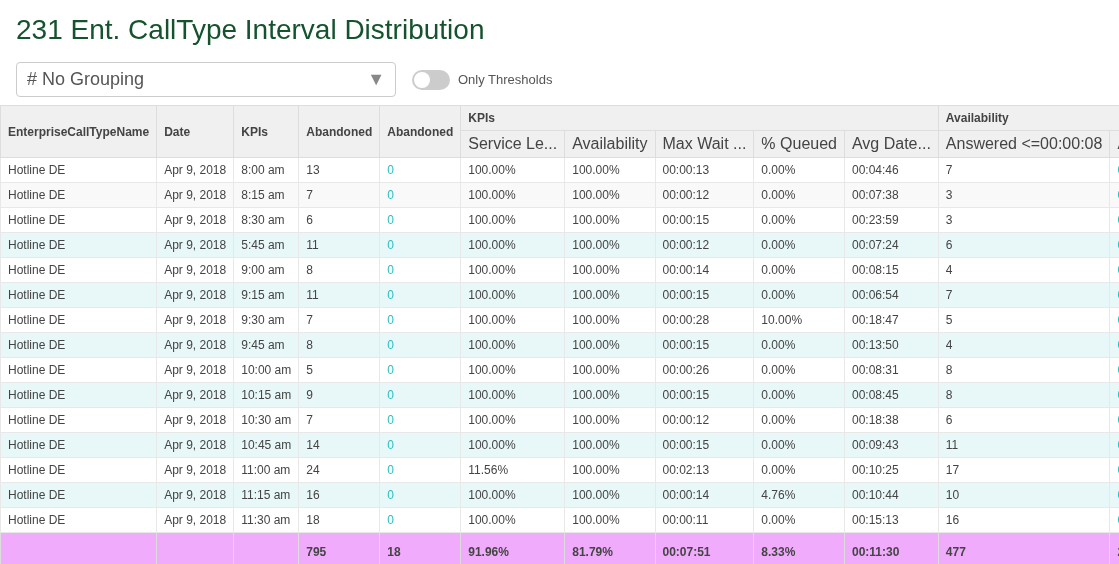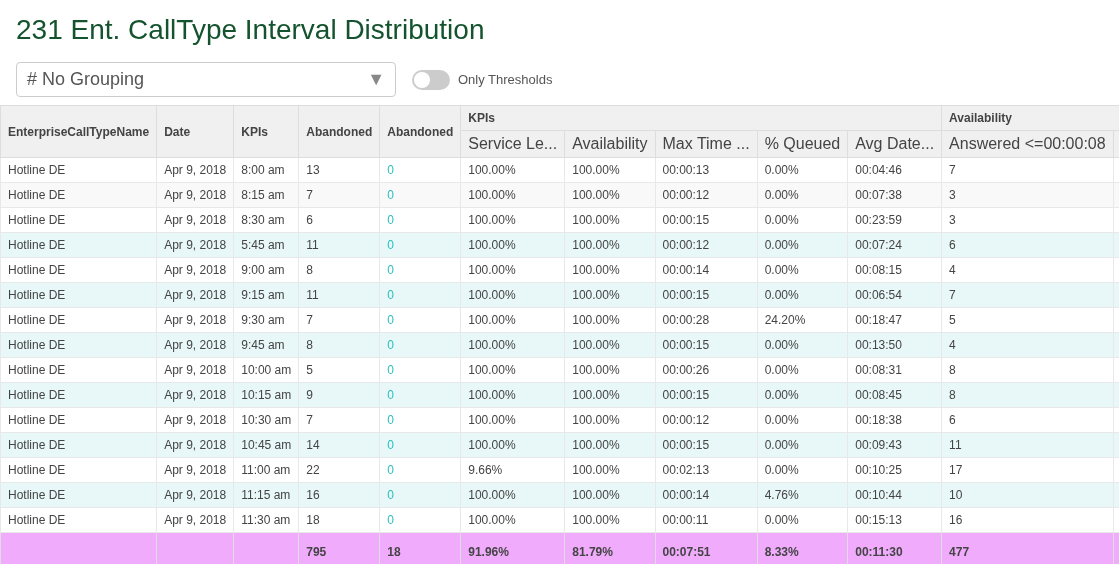--- a/index.html
+++ b/index.html
@@ -165,21 +165,21 @@
         <th rowspan="2">Date</th>
         <th rowspan="2">KPIs</th>
         <th rowspan="2">Abandoned</th>
         <th rowspan="2">Abandoned</th>
         <th colspan="5">KPIs</th>
         <th colspan="2">Availability</th>
       </tr>
       <tr class="header-sub">
         <th>Service Le...</th>
         <th>Availability</th>
-        <th>Max Time ...</th>
+        <th>Max Wait ...</th>
         <th>% Queued</th>
         <th>Avg Date...</th>
         <th>Answered &lt;=00:00:08</th>
         <th>Abandoned &lt;=00:00:08</th>
       </tr>
     </thead>
     <tbody id="table-body">
     <tr>
           <td>Hotline DE</td>
           <td>Apr 9, 2018</td>
@@ -266,21 +266,21 @@
         </tr>
         <tr>
           <td>Hotline DE</td>
           <td>Apr 9, 2018</td>
           <td>9:30 am</td>
           <td>7</td>
           <td class="cyan">0</td>
           <td>100.00%</td>
           <td>100.00%</td>
           <td>00:00:28</td>
-          <td>24.20%</td>
+          <td>10.00%</td>
           <td>00:18:47</td>
           <td>5</td>
           <td class="cyan">0</td>
         </tr>
         <tr class="highlight">
           <td>Hotline DE</td>
           <td>Apr 9, 2018</td>
           <td>9:45 am</td>
           <td>8</td>
           <td class="cyan">0</td>
@@ -345,23 +345,23 @@
           <td>00:00:15</td>
           <td>0.00%</td>
           <td>00:09:43</td>
           <td>11</td>
           <td class="cyan">0</td>
         </tr>
         <tr>
           <td>Hotline DE</td>
           <td>Apr 9, 2018</td>
           <td>11:00 am</td>
-          <td>22</td>
-          <td class="cyan">0</td>
-          <td>9.66%</td>
+          <td>24</td>
+          <td class="cyan">0</td>
+          <td>11.56%</td>
           <td>100.00%</td>
           <td>00:02:13</td>
           <td>0.00%</td>
           <td>00:10:25</td>
           <td>17</td>
           <td class="cyan">0</td>
         </tr>
         <tr class="highlight">
           <td>Hotline DE</td>
           <td>Apr 9, 2018</td>

